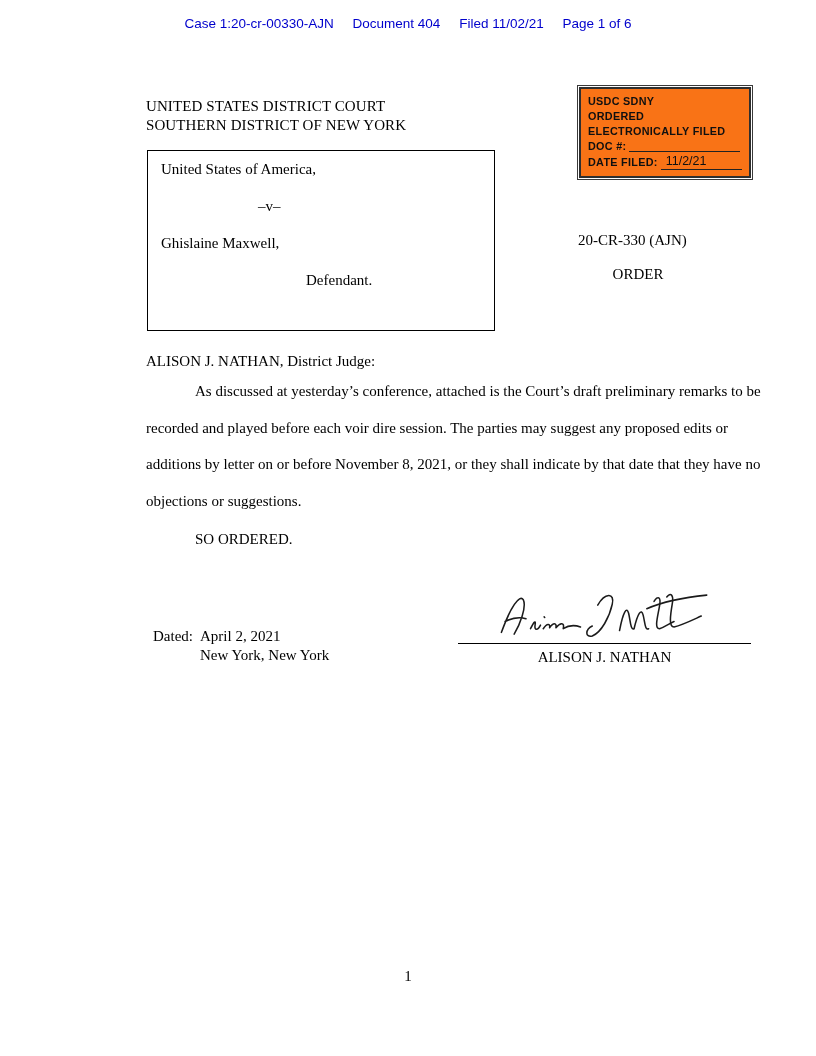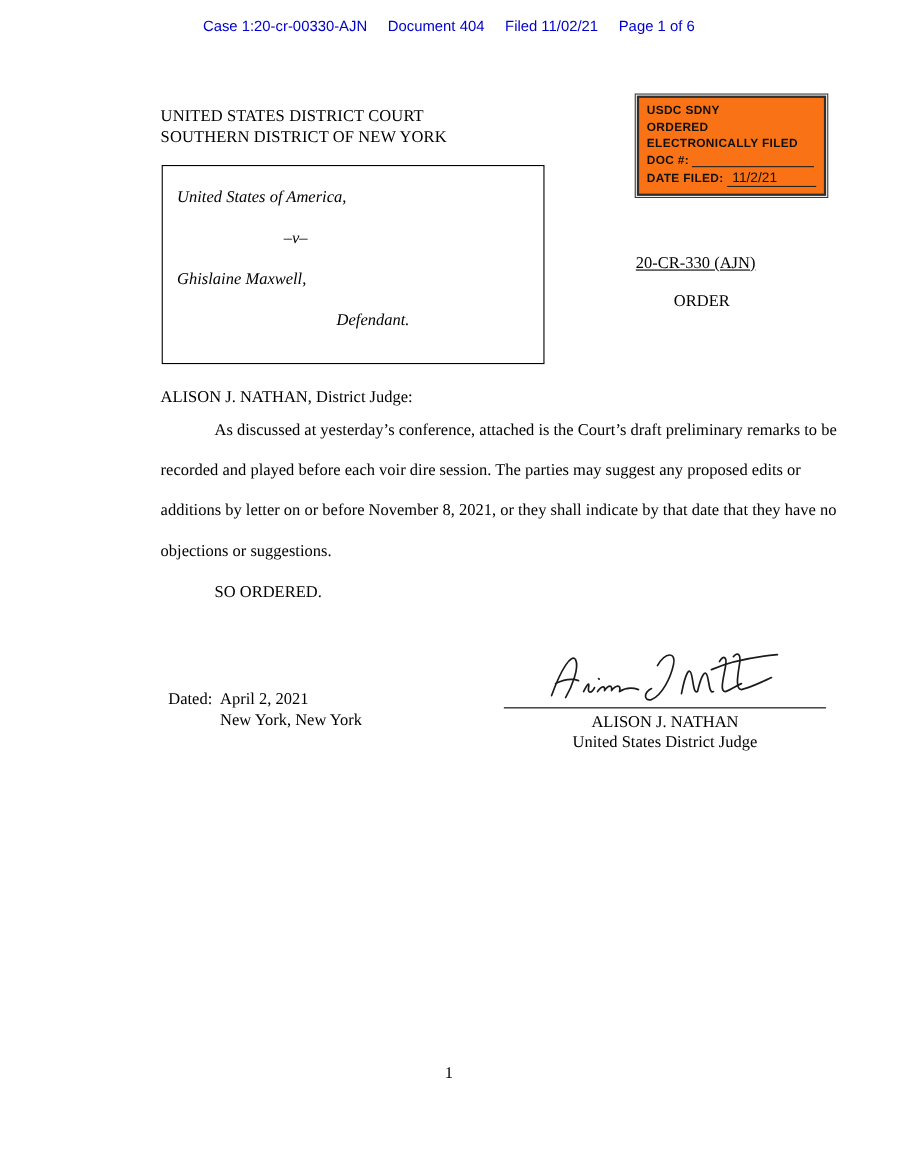--- a/index.html
+++ b/index.html
@@ -71,33 +71,31 @@
     padding-left: 5px;
     line-height: 15px;
   }
 
   
   .caption-box {
     position: absolute;
     left: 97px; top: 150px;
     width: 348px; height: 181px;
     border: 1.3px solid #000;
-    padding-top: 11px;
-    font-size: 15px;
-    font-style: italic;
+    font-size: 15px;
   }
   .caption-box > div { line-height: 37px; white-space: nowrap; }
   .cap-plaintiff { padding-left: 13px; }
   .cap-versus    { padding-left: 110px; }
   .cap-defname   { padding-left: 13px; }
   .cap-deflabel  { padding-left: 158px; }
 
   
   .case-info { position: absolute; left: 528px; top: 230px; width: 120px; font-size: 15px; }
-  .case-number { line-height: 20px; white-space: nowrap; text-decoration: underline; }
+  .case-number { line-height: 20px; white-space: nowrap; }
   .order-title { margin-top: 16px; text-align: center; }
 
   
   .judge-line {
     position: absolute;
     left: 96px; top: 353px;
     font-size: 15px;
   }
   .body-paragraph {
     position: absolute;
@@ -220,18 +218,17 @@
           <path d="M52,50 C56,44 60,44 59,49 C63,43 67,43 66,49 C70,44 76,42 74,50 C80,46 87,46 93,48"></path>
           <path d="M112,24 C120,10 131,10 128,23 C125,37 116,54 106,58 C98,60 98,51 106,47"></path>
           <path d="M136,52 C140,31 144,25 146,33 C148,41 148,52 152,50 C156,33 160,27 162,35 C164,43 164,52 168,50"></path>
           <path d="M174,20 C178,13 182,15 180,25 C178,37 174,50 180,50 C186,48 191,44 196,42"></path>
           <path d="M188,15 C192,10 196,12 194,23 C192,35 190,48 196,48 C205,46 215,41 226,36"></path>
           <path d="M166,28 C182,21 202,16 232,13"></path>
         </g>
       </svg>
     </div>
     <div class="signer-name">ALISON J. NATHAN</div>
-    <div class="signer-title">United States District Judge</div>
   </div>
 
   <div class="page-number">1</div>
 
 </div>
 
 </body></html>

